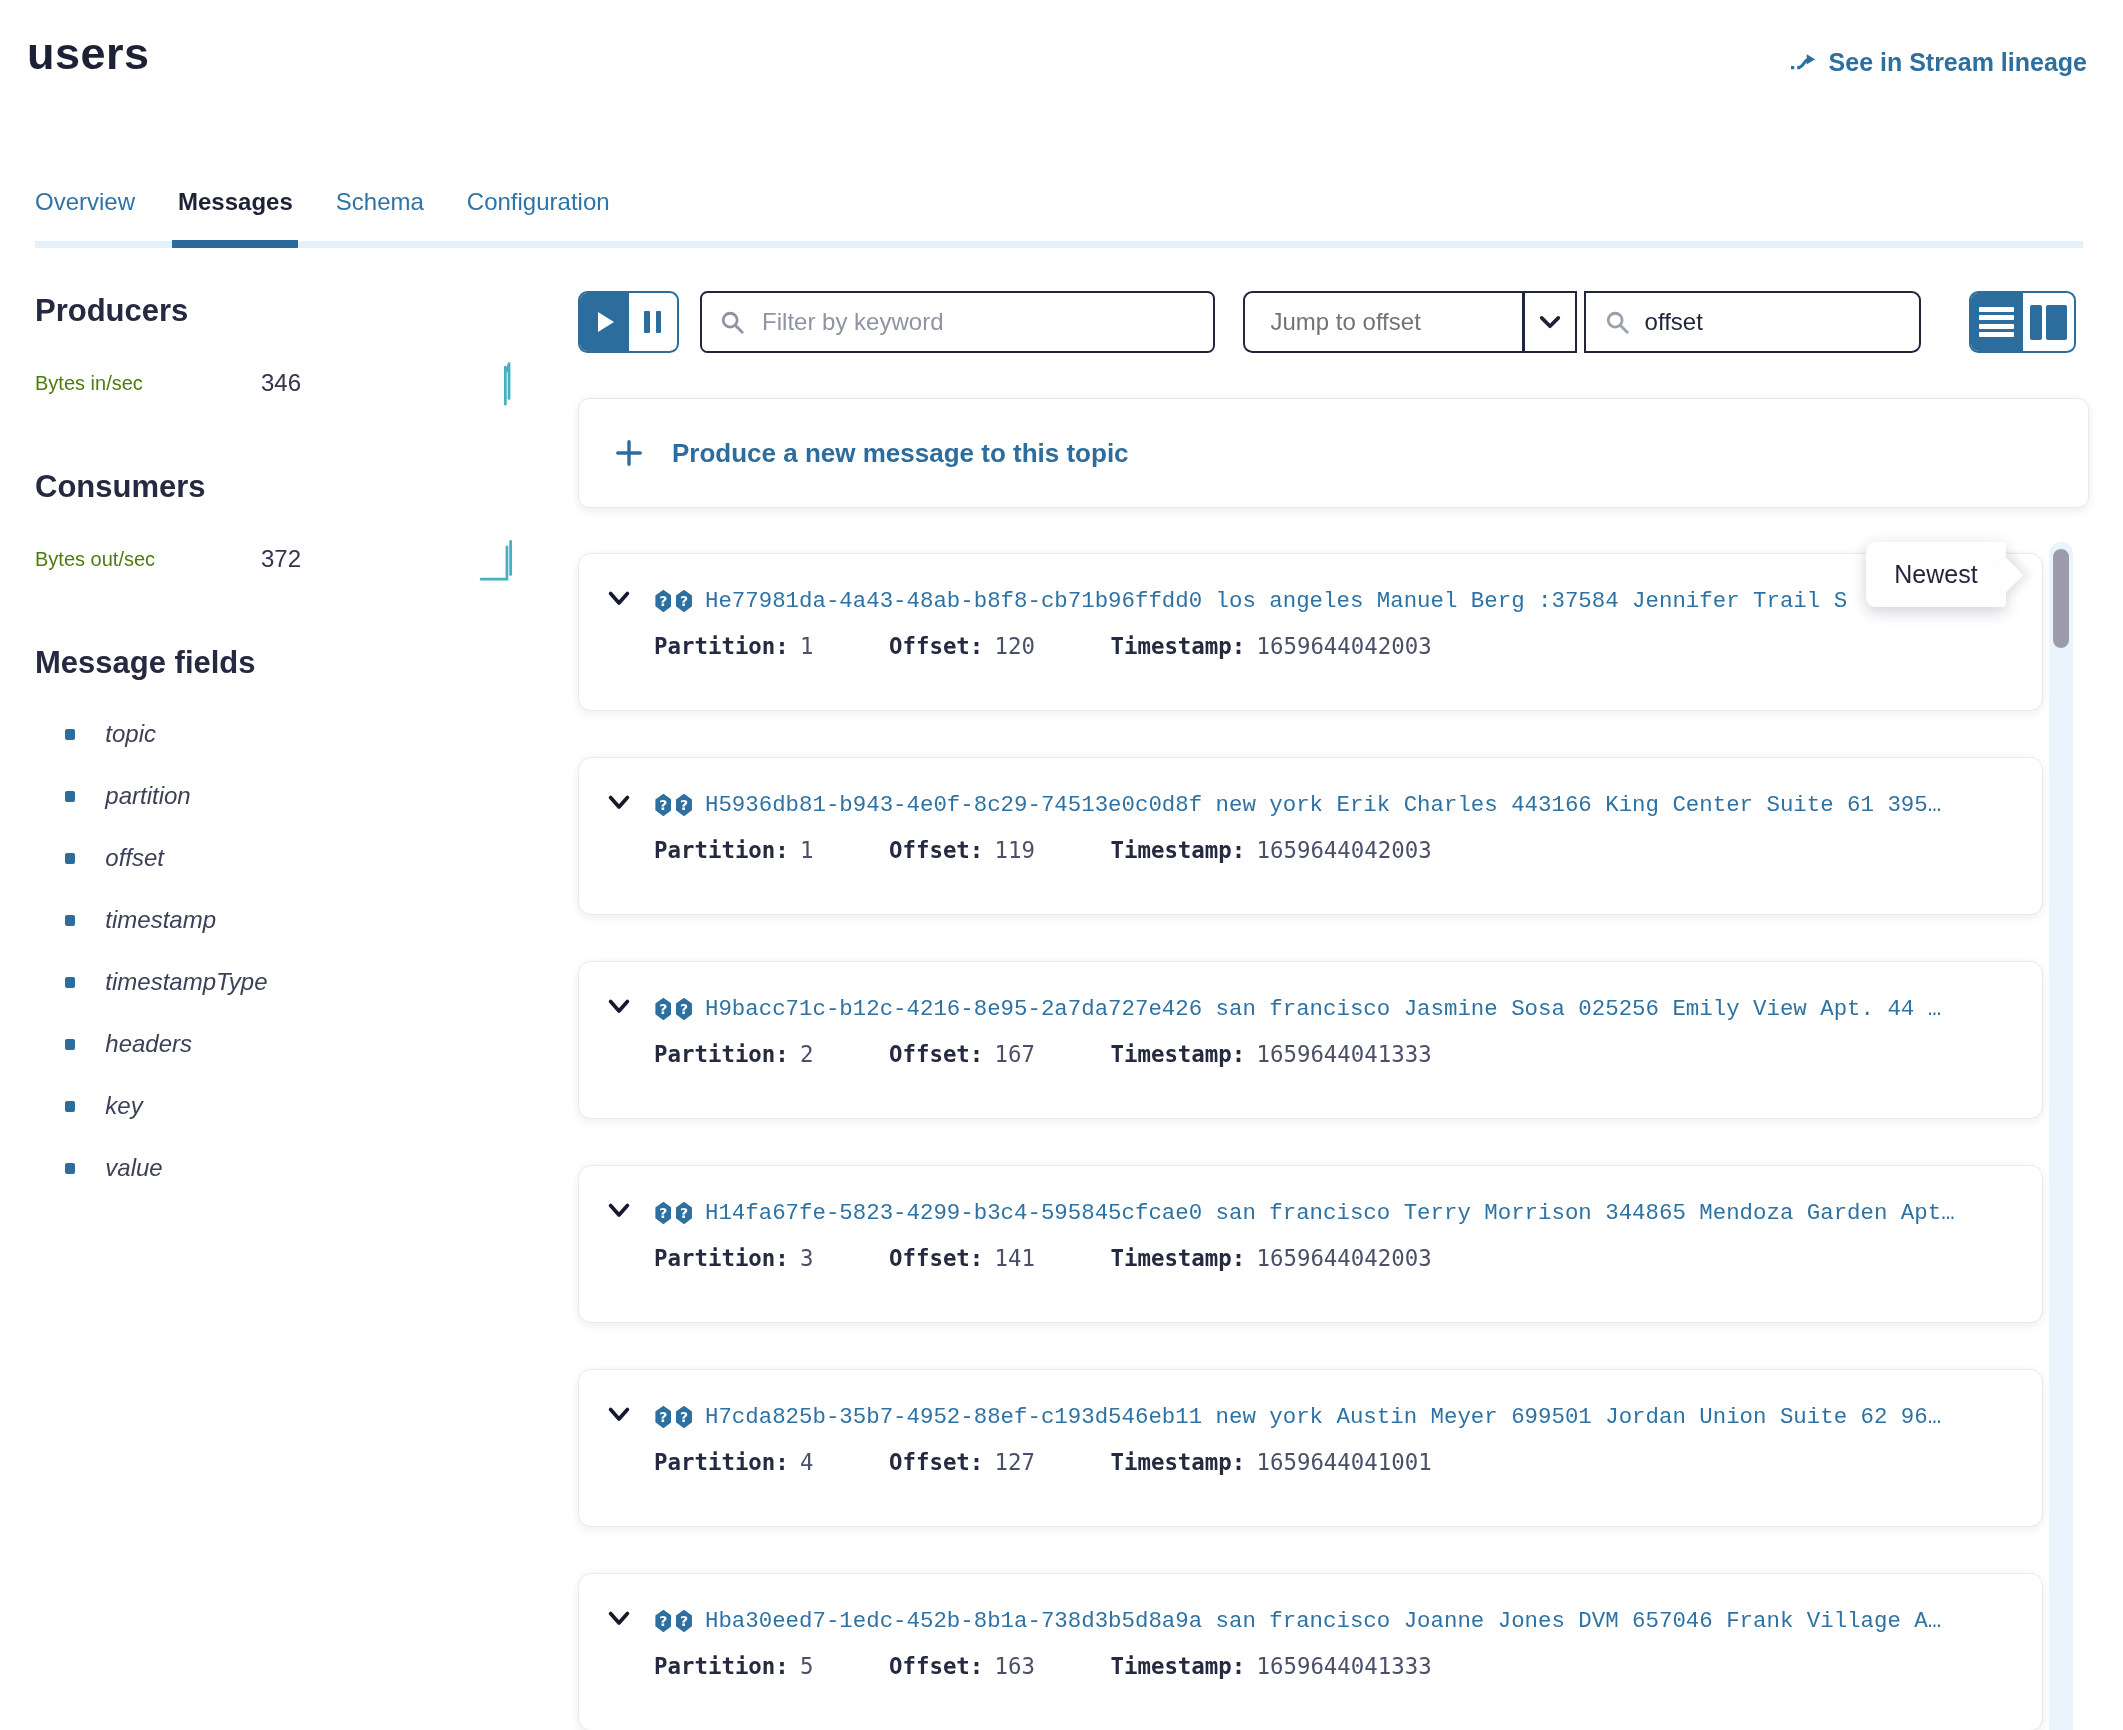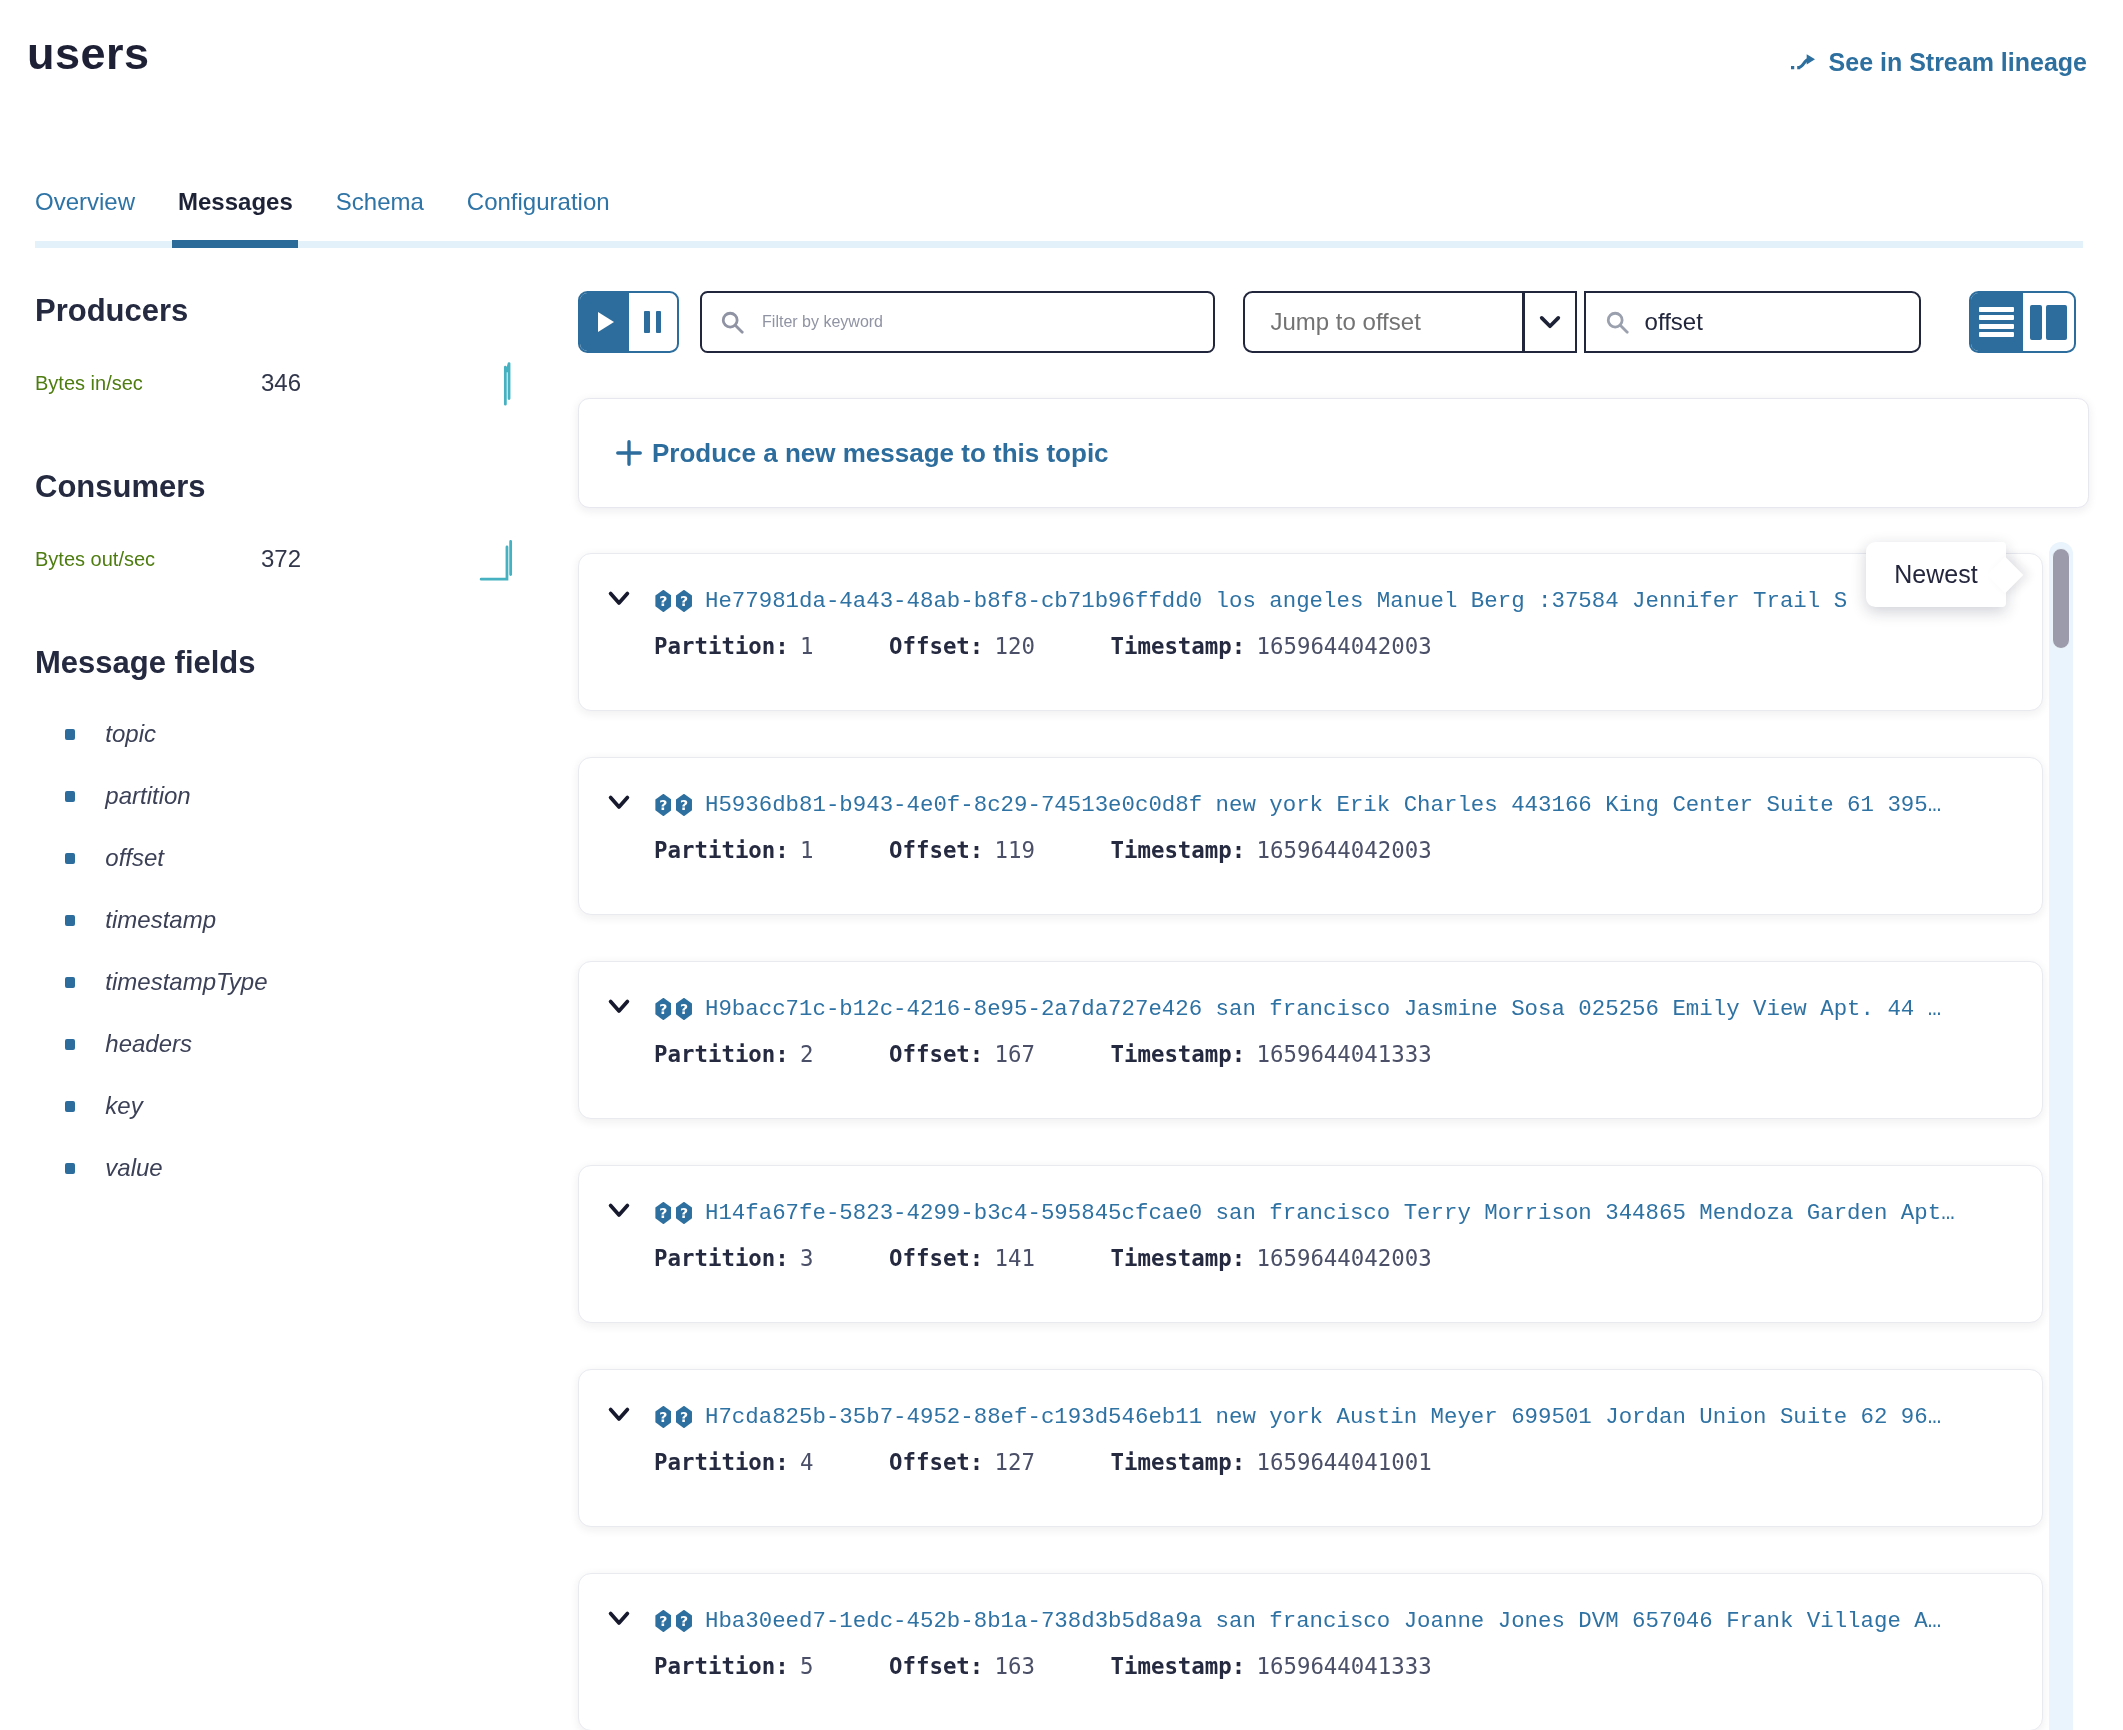--- a/index.html
+++ b/index.html
@@ -62,21 +62,21 @@
   .playpause .seg{width:50%;}
   .play-tri{width:0;height:0;border-left:16px solid #fff;border-top:10.3px solid transparent;border-bottom:10.3px solid transparent;margin-left:3.7px;}
   .pause-bars{display:flex;gap:5.6px;}
   .pause-bars i{display:block;width:5.6px;height:22.4px;background:#2c6d9d;border-radius:0.9px;}
   .filter-box{
     width:515px;border:2.8px solid #22263c;border-radius:7.5px;
     display:flex;align-items:center;padding-left:18.6px;gap:15px;background:#fff;
     margin-right:28px;box-sizing:border-box;flex:0 0 auto;
   }
   .filter-box input{
-    border:none;outline:none;font-size:16px;color:#22263c;flex:1;min-width:0;
+    border:none;outline:none;font-size:24px;color:#22263c;flex:1;min-width:0;
     font-family:"Liberation Sans","DejaVu Sans",sans-serif;background:transparent;
   }
   .filter-box input::placeholder{color:#8f93a3;}
   .jump-select{
     width:334px;border:2.8px solid #22263c;border-radius:9.3px 0 0 9.3px;
     display:flex;align-items:stretch;background:#fff;box-sizing:border-box;
     margin-right:7.5px;cursor:pointer;flex:0 0 auto;
   }
   .jump-label{flex:1;display:flex;align-items:center;padding-left:26px;font-size:24px;color:#737373;}
   .jump-divider{width:2.8px;background:#22263c;}
@@ -97,21 +97,21 @@
   .list-ic i{display:block;width:35px;height:4.7px;background:#fff;border-radius:0.9px;}
   .cols-ic{display:flex;gap:4.7px;}
   .cols-ic i{display:block;height:35px;background:#2c6d9d;border-radius:1.9px;}
   .cols-ic i.n1{width:12px;}
   .cols-ic i.n2{width:20.5px;}
   
   .produce-card{
     position:absolute;left:578px;top:398px;right:35px;height:110px;
     background:#fff;border:1.9px solid #e7e8ef;border-radius:11.2px;
     box-shadow:0 2.8px 9.3px rgba(25,28,60,0.08);
-    display:flex;align-items:center;padding-left:35px;gap:8px;
+    display:flex;align-items:center;padding-left:35px;gap:28px;
     box-sizing:border-box;cursor:pointer;
   }
   .produce-label{font-size:26px;font-weight:700;color:#2c6d9d;}
   
   .messages{position:absolute;left:578px;top:553px;width:1465px;}
   .msg-card{
     background:#fff;border:1.9px solid #e9eaf0;border-radius:13px;
     box-shadow:0 2.8px 9.3px rgba(25,28,60,0.07);
     height:158px;box-sizing:border-box;margin-bottom:46px;overflow:hidden;
   }

